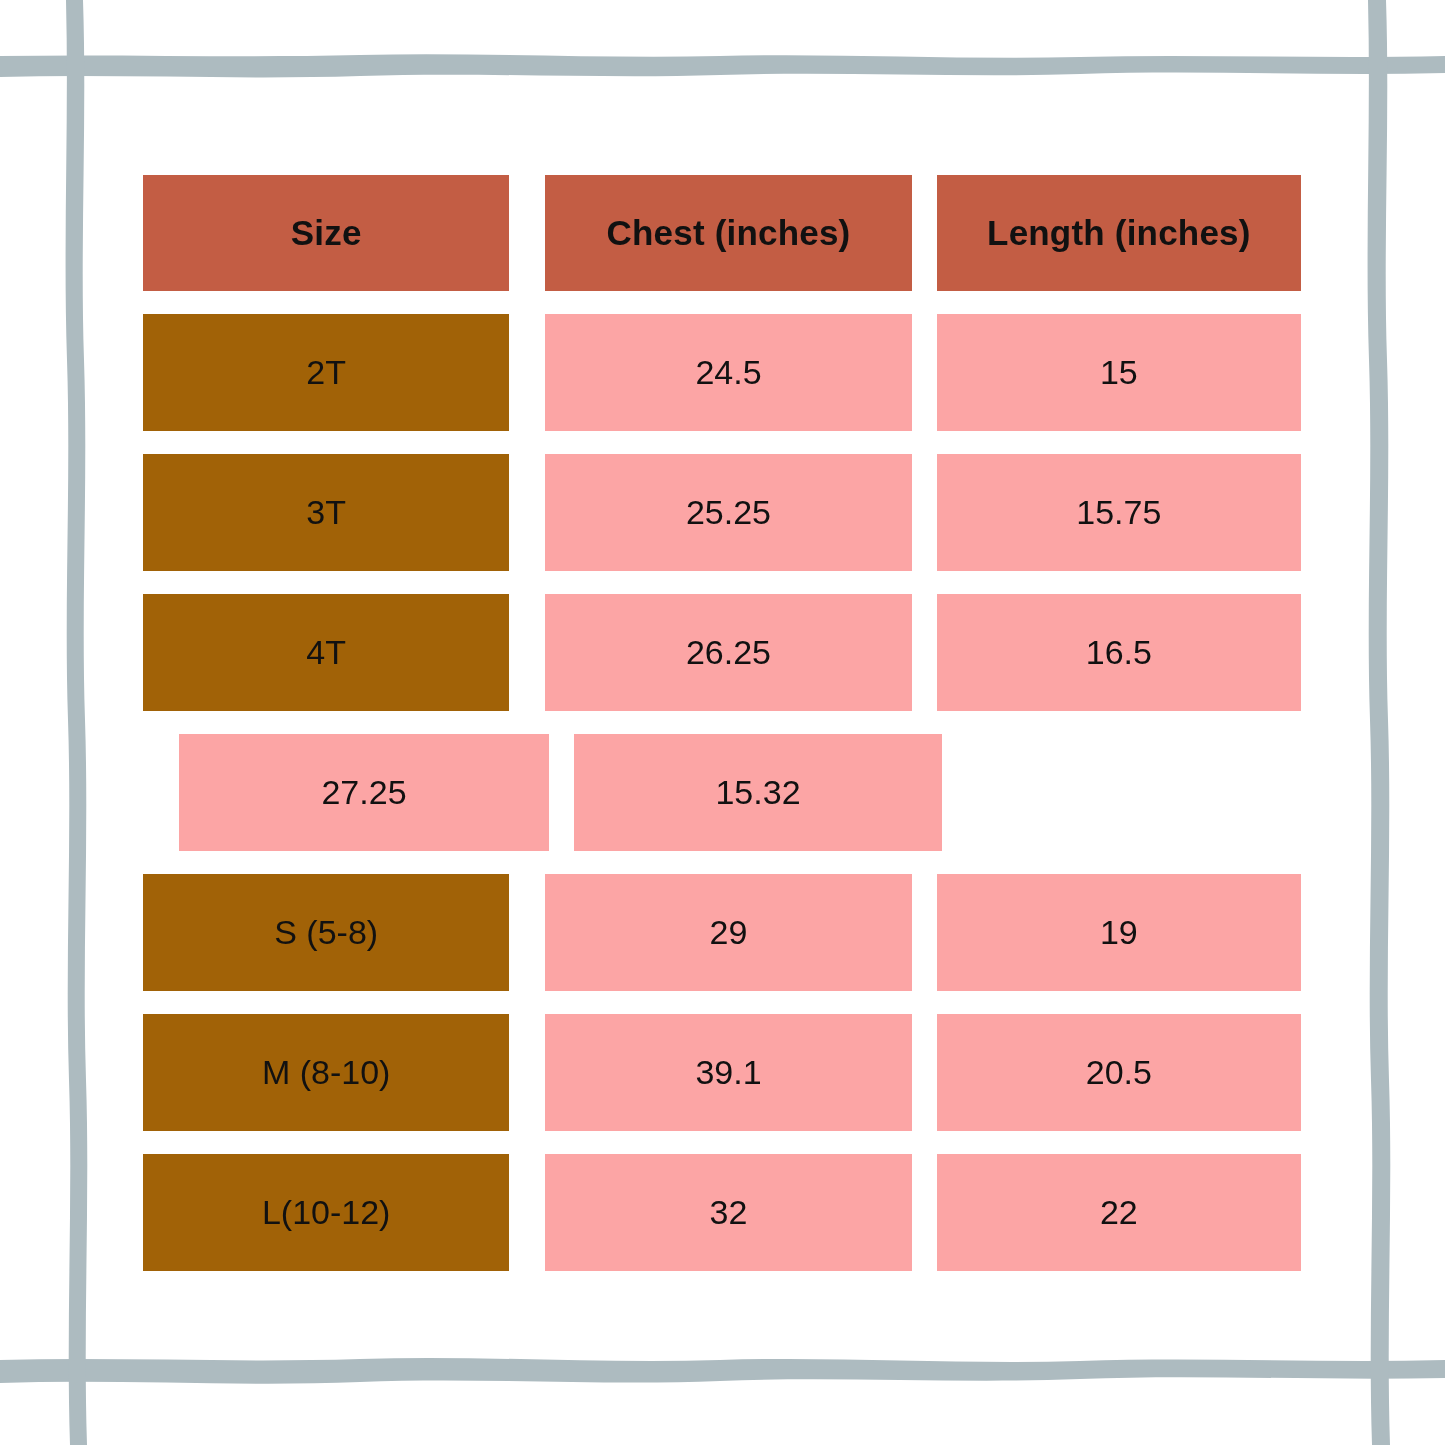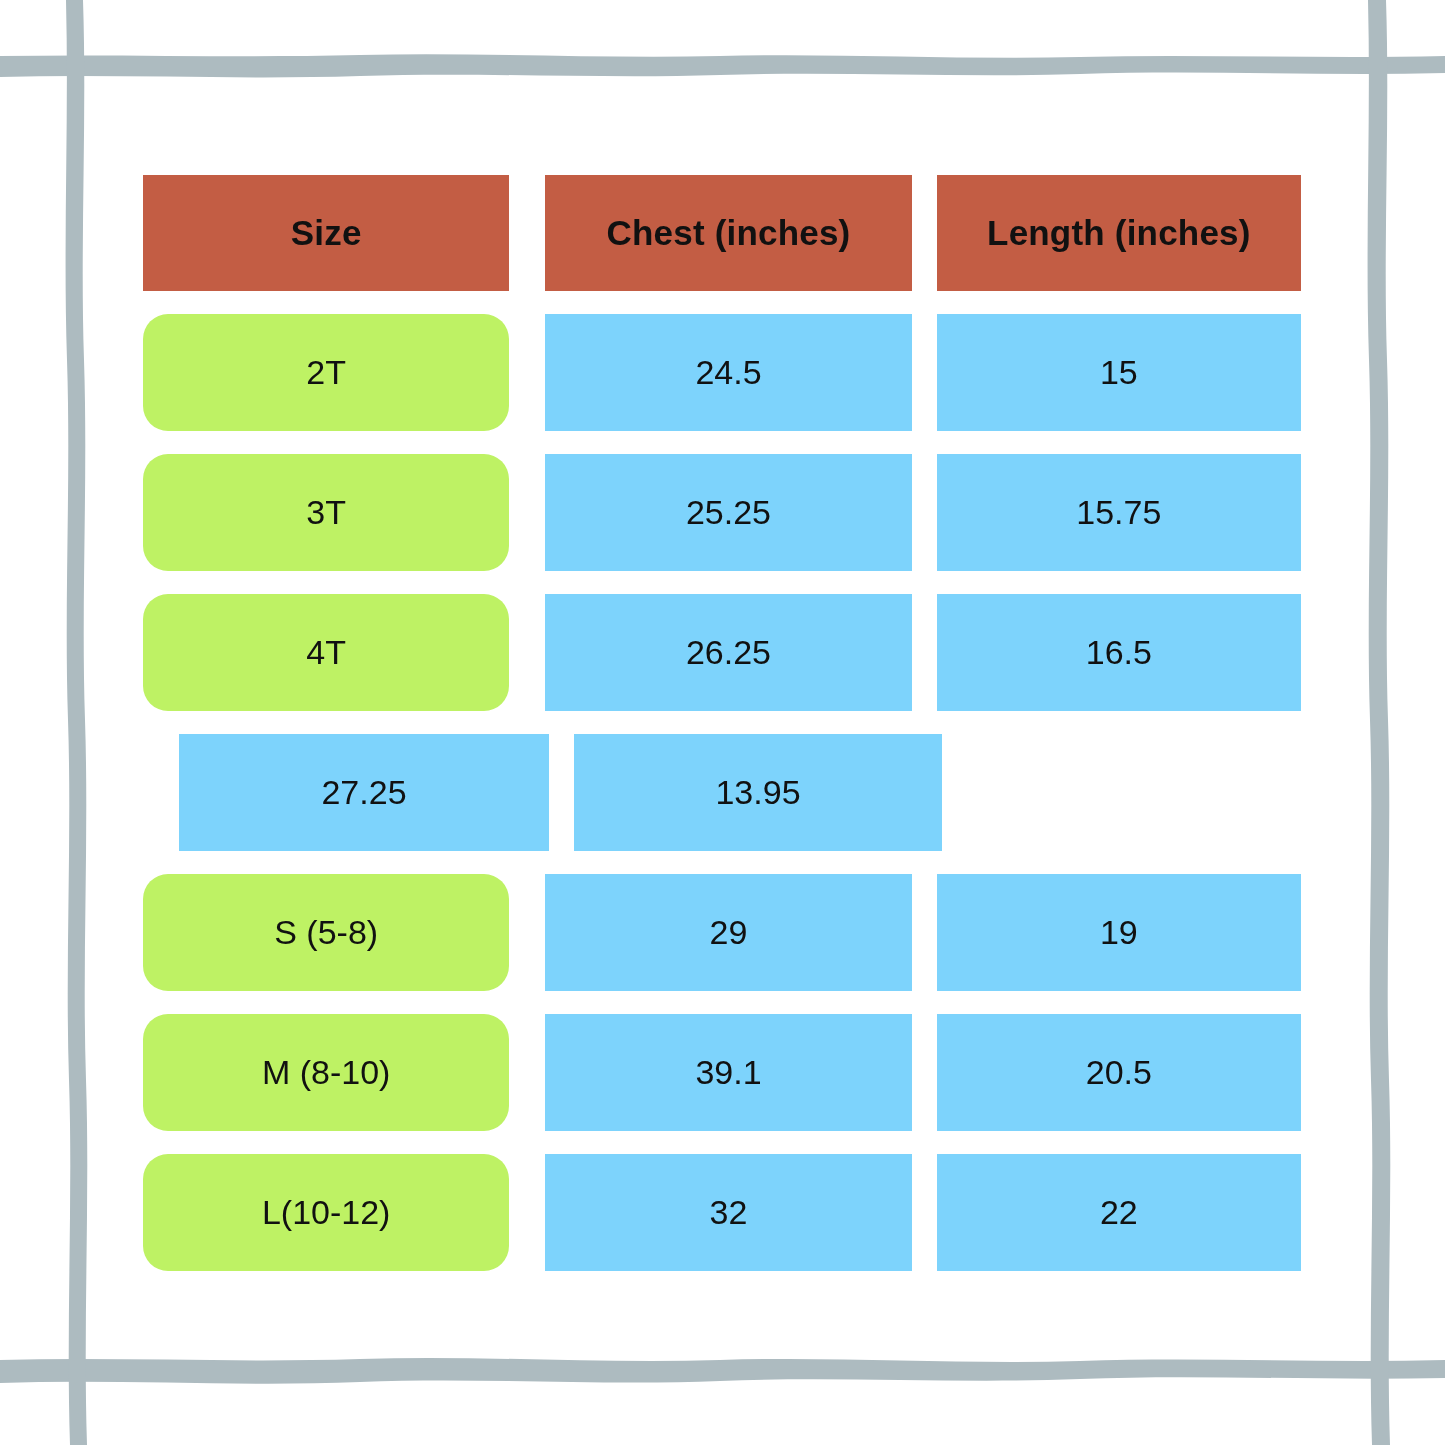--- a/index.html
+++ b/index.html
@@ -69,27 +69,26 @@
   }
 
   
   .body-row .cell {
     height: 117px;
     font-size: 34px;
     font-weight: normal;
   }
 
   .body-row .col-size {
-    background: #bef264;
-    border-radius: 25px;
+    background: #a16207;
   }
 
   .body-row .col-chest,
   .body-row .col-length {
-    background: #7dd3fc;
+    background: #fca5a5;
     text-align: right;
   }
 </style>
 </head>
 <body>
 
 <div class="canvas">
 
   <svg class="frame-layer" viewBox="0 0 1445 1445">
 
@@ -127,21 +126,21 @@
     </div>
 
     <div class="table-row body-row">
       <div class="cell col-size">4T</div>
       <div class="cell col-chest">26.25</div>
       <div class="cell col-length">16.5</div>
     </div>
 
     <div class="table-row body-row">
       <div class="cell col-chest">27.25</div>
-      <div class="cell col-length">13.95</div>
+      <div class="cell col-length">15.32</div>
     </div>
 
     <div class="table-row body-row">
       <div class="cell col-size">S (5-8)</div>
       <div class="cell col-chest">29</div>
       <div class="cell col-length">19</div>
     </div>
 
     <div class="table-row body-row">
       <div class="cell col-size">M (8-10)</div>

